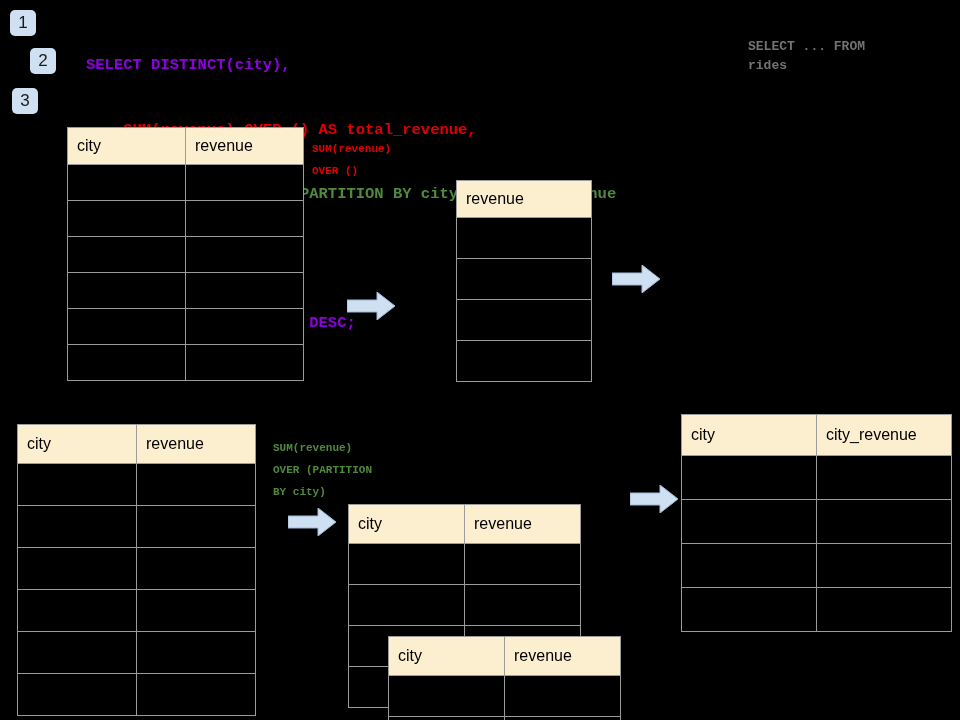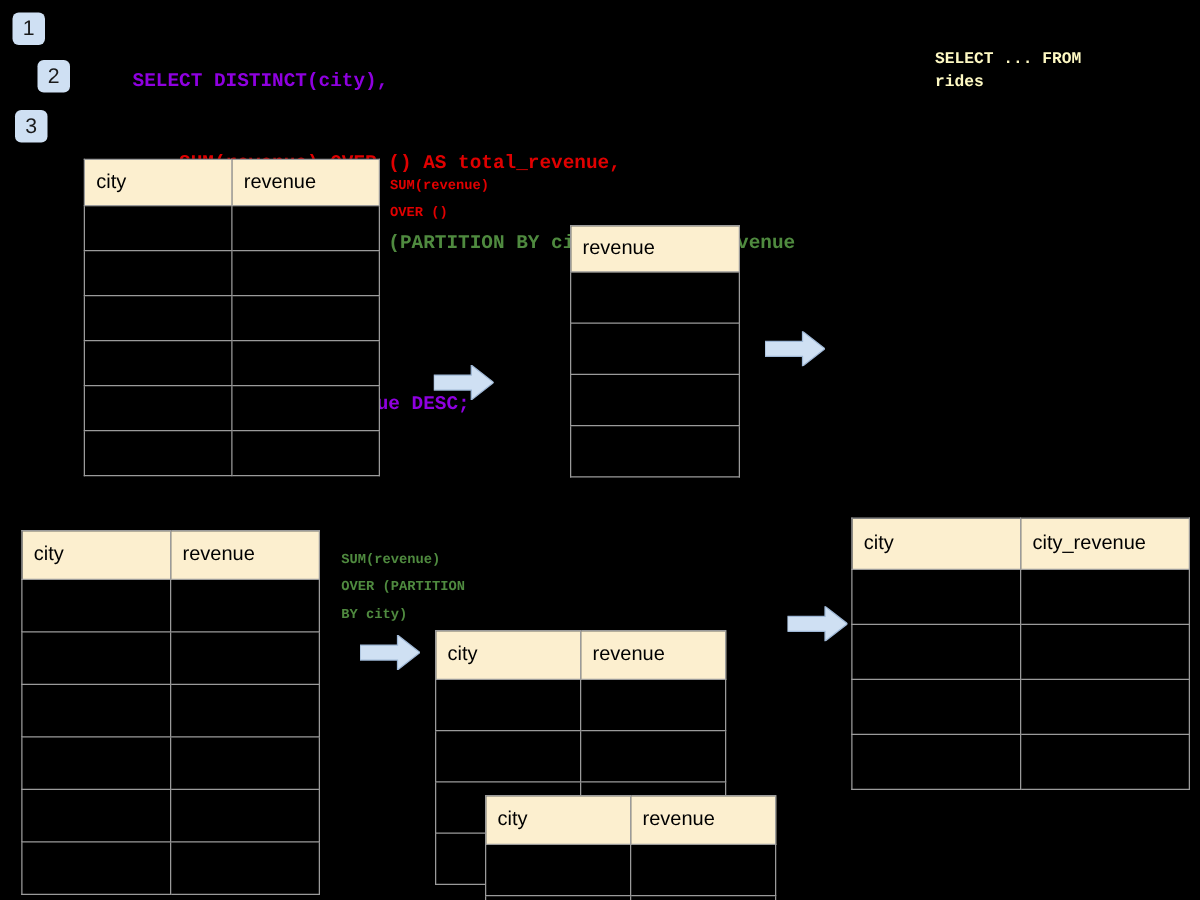--- a/index.html
+++ b/index.html
@@ -50,21 +50,21 @@
   .annot {
     position: absolute;
     font-family: "Liberation Mono", "DejaVu Sans Mono", monospace;
     font-size: 11px;
     line-height: 22px;
     white-space: pre;
     font-weight: 700;
   }
   .annot-red   { color: #e00000; }
   .annot-green { color: #4f8a3f; }
-  .annot-purple{ color: #fef9c3; font-size: 13px; line-height: 19px; }
+  .annot-purple{ color: #737373; font-size: 13px; line-height: 19px; }
 
   
   .tbl {
     position: absolute;
     border-collapse: collapse;
     table-layout: fixed;
     background: #000;
     font-family: "Liberation Sans", sans-serif;
   }
   .tbl td {
@@ -90,21 +90,21 @@
 </style>
 </head>
 <body>
 
 <div id="canvas">
 
   <div class="badge" style="left:10px;  top:10px;">1</div>
   <div class="badge" style="left:30px;  top:48px;">2</div>
   <div class="badge" style="left:12px;  top:88px;">3</div>
 
-  <div class="code" style="left:86px; top:12px;margin-left:20px;">
+  <div class="code" style="left:86px; top:12px;">
     <div class="code-line c-purple">SELECT DISTINCT(city),</div>
     <div class="code-line c-red">    SUM(revenue) OVER () AS total_revenue,</div>
     <div class="code-line c-green">    SUM(revenue) OVER (PARTITION BY city) as city_revenue</div>
     <div class="code-line c-purple">  FROM rides</div>
     <div class="code-line c-purple">  ORDER by city_revenue DESC;</div>
   </div>
 
   <div class="annot annot-purple" style="left:748px; top:37px;">SELECT ... FROM
 rides</div>
 

